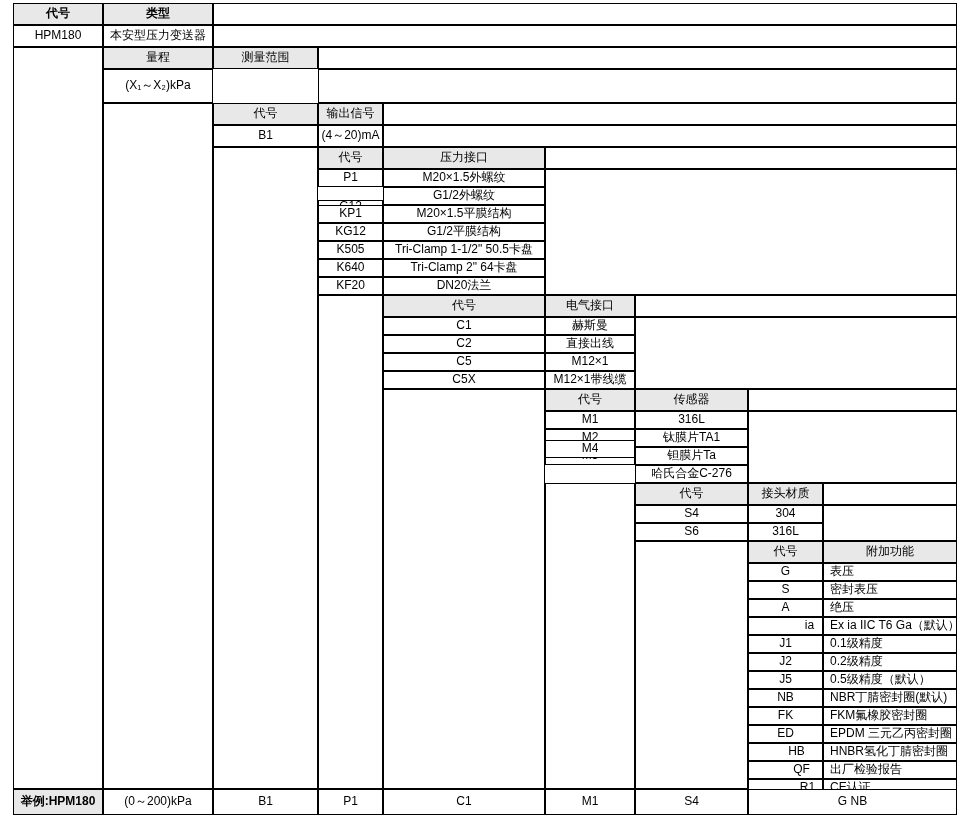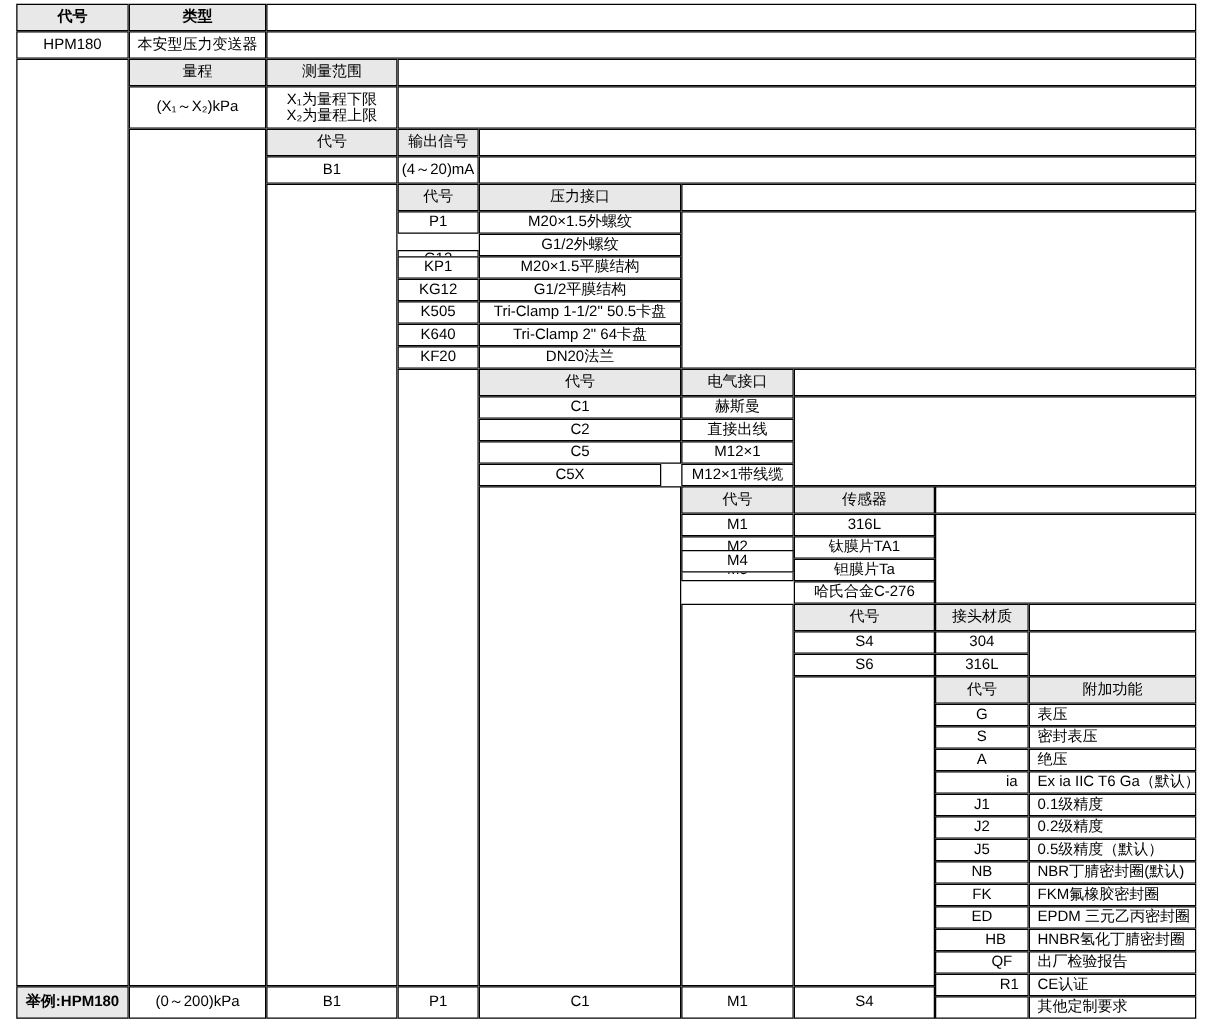--- a/index.html
+++ b/index.html
@@ -60,24 +60,20 @@
   <div class="cell plain left" style="left:103px; top:25px; width:110px; height:22px;">本安型压力变送器</div>
   <div class="cell plain" style="left:213px; top:25px; width:744px; height:22px;"></div>
 
   <div class="cell plain" style="left:13px; top:47px; width:90px; height:742px;"></div>
 
   <div class="cell lbl" style="left:103px; top:47px; width:110px; height:22px;">量程</div>
   <div class="cell lbl" style="left:213px; top:47px; width:105px; height:22px;">测量范围</div>
   <div class="cell plain" style="left:318px; top:47px; width:639px; height:22px;"></div>
 
   <div class="cell plain" style="left:103px; top:69px; width:110px; height:34px;">(X₁～X₂)kPa</div>
-  <div class="cell plain" style="left:213px; top:69px; width:105px; height:34px; flex-direction:column; justify-content:center;">
-    <span>X₁为量程下限</span>
-    <span>X₂为量程上限</span>
-  </div>
   <div class="cell plain" style="left:318px; top:69px; width:639px; height:34px;"></div>
 
   <div class="cell plain" style="left:103px; top:103px; width:110px; height:686px;"></div>
 
   <div class="cell lbl" style="left:213px; top:103px; width:105px; height:22px;">代号</div>
   <div class="cell lbl" style="left:318px; top:103px; width:65px;  height:22px;">输出信号</div>
   <div class="cell plain" style="left:383px; top:103px; width:574px; height:22px;"></div>
 
   <div class="cell plain" style="left:213px; top:125px; width:105px; height:22px;">B1</div>
   <div class="cell plain" style="left:318px; top:125px; width:65px;  height:22px;">(4～20)mA</div>
@@ -111,21 +107,21 @@
   <div class="cell lbl" style="left:383px; top:295px; width:162px; height:22px;">代号</div>
   <div class="cell lbl" style="left:545px; top:295px; width:90px;  height:22px;">电气接口</div>
   <div class="cell plain" style="left:635px; top:295px; width:322px; height:22px;"></div>
 
   <div class="cell plain" style="left:383px; top:317px; width:162px; height:18px;">C1</div>
   <div class="cell plain" style="left:545px; top:317px; width:90px; height:18px;">赫斯曼</div>
   <div class="cell plain" style="left:383px; top:335px; width:162px; height:18px;">C2</div>
   <div class="cell plain" style="left:545px; top:335px; width:90px; height:18px;">直接出线</div>
   <div class="cell plain" style="left:383px; top:353px; width:162px; height:18px;">C5</div>
   <div class="cell plain" style="left:545px; top:353px; width:90px; height:18px;">M12×1</div>
-  <div class="cell plain" style="left:383px; top:371px; width:146px; height:18px;">C5X</div>
+  <div class="cell plain" style="left:383px; top:371px; width:162px; height:18px;">C5X</div>
   <div class="cell plain" style="left:545px; top:371px; width:90px; height:18px;">M12×1带线缆</div>
 
   <div class="cell plain" style="left:635px; top:317px; width:322px; height:72px;"></div>
 
   <div class="cell plain" style="left:383px; top:389px; width:162px; height:400px;"></div>
 
   <div class="cell lbl" style="left:545px; top:389px; width:90px;  height:22px;">代号</div>
   <div class="cell lbl" style="left:635px; top:389px; width:113px; height:22px;">传感器</div>
   <div class="cell plain" style="left:748px; top:389px; width:209px; height:22px;"></div>
 
@@ -187,14 +183,15 @@
   <div class="cell plain" style="left:748px; top:797px; width:75px; height:18px;"></div>
   <div class="cell plain left" style="left:823px; top:797px; width:134px; height:18px;">其他定制要求</div>
 
   <div class="cell hdr" style="left:13px;  top:789px; width:90px;  height:26px;">举例:HPM180</div>
   <div class="cell plain" style="left:103px; top:789px; width:110px; height:26px;">(0～200)kPa</div>
   <div class="cell plain" style="left:213px; top:789px; width:105px; height:26px;">B1</div>
   <div class="cell plain" style="left:318px; top:789px; width:65px;  height:26px;">P1</div>
   <div class="cell plain" style="left:383px; top:789px; width:162px; height:26px;">C1</div>
   <div class="cell plain" style="left:545px; top:789px; width:90px;  height:26px;">M1</div>
   <div class="cell plain" style="left:635px; top:789px; width:113px; height:26px;">S4</div>
+  <div class="cell plain" style="left:748px; top:789px; width:209px; height:26px;">G NB</div>
 
 </div>
 
 </body></html>

